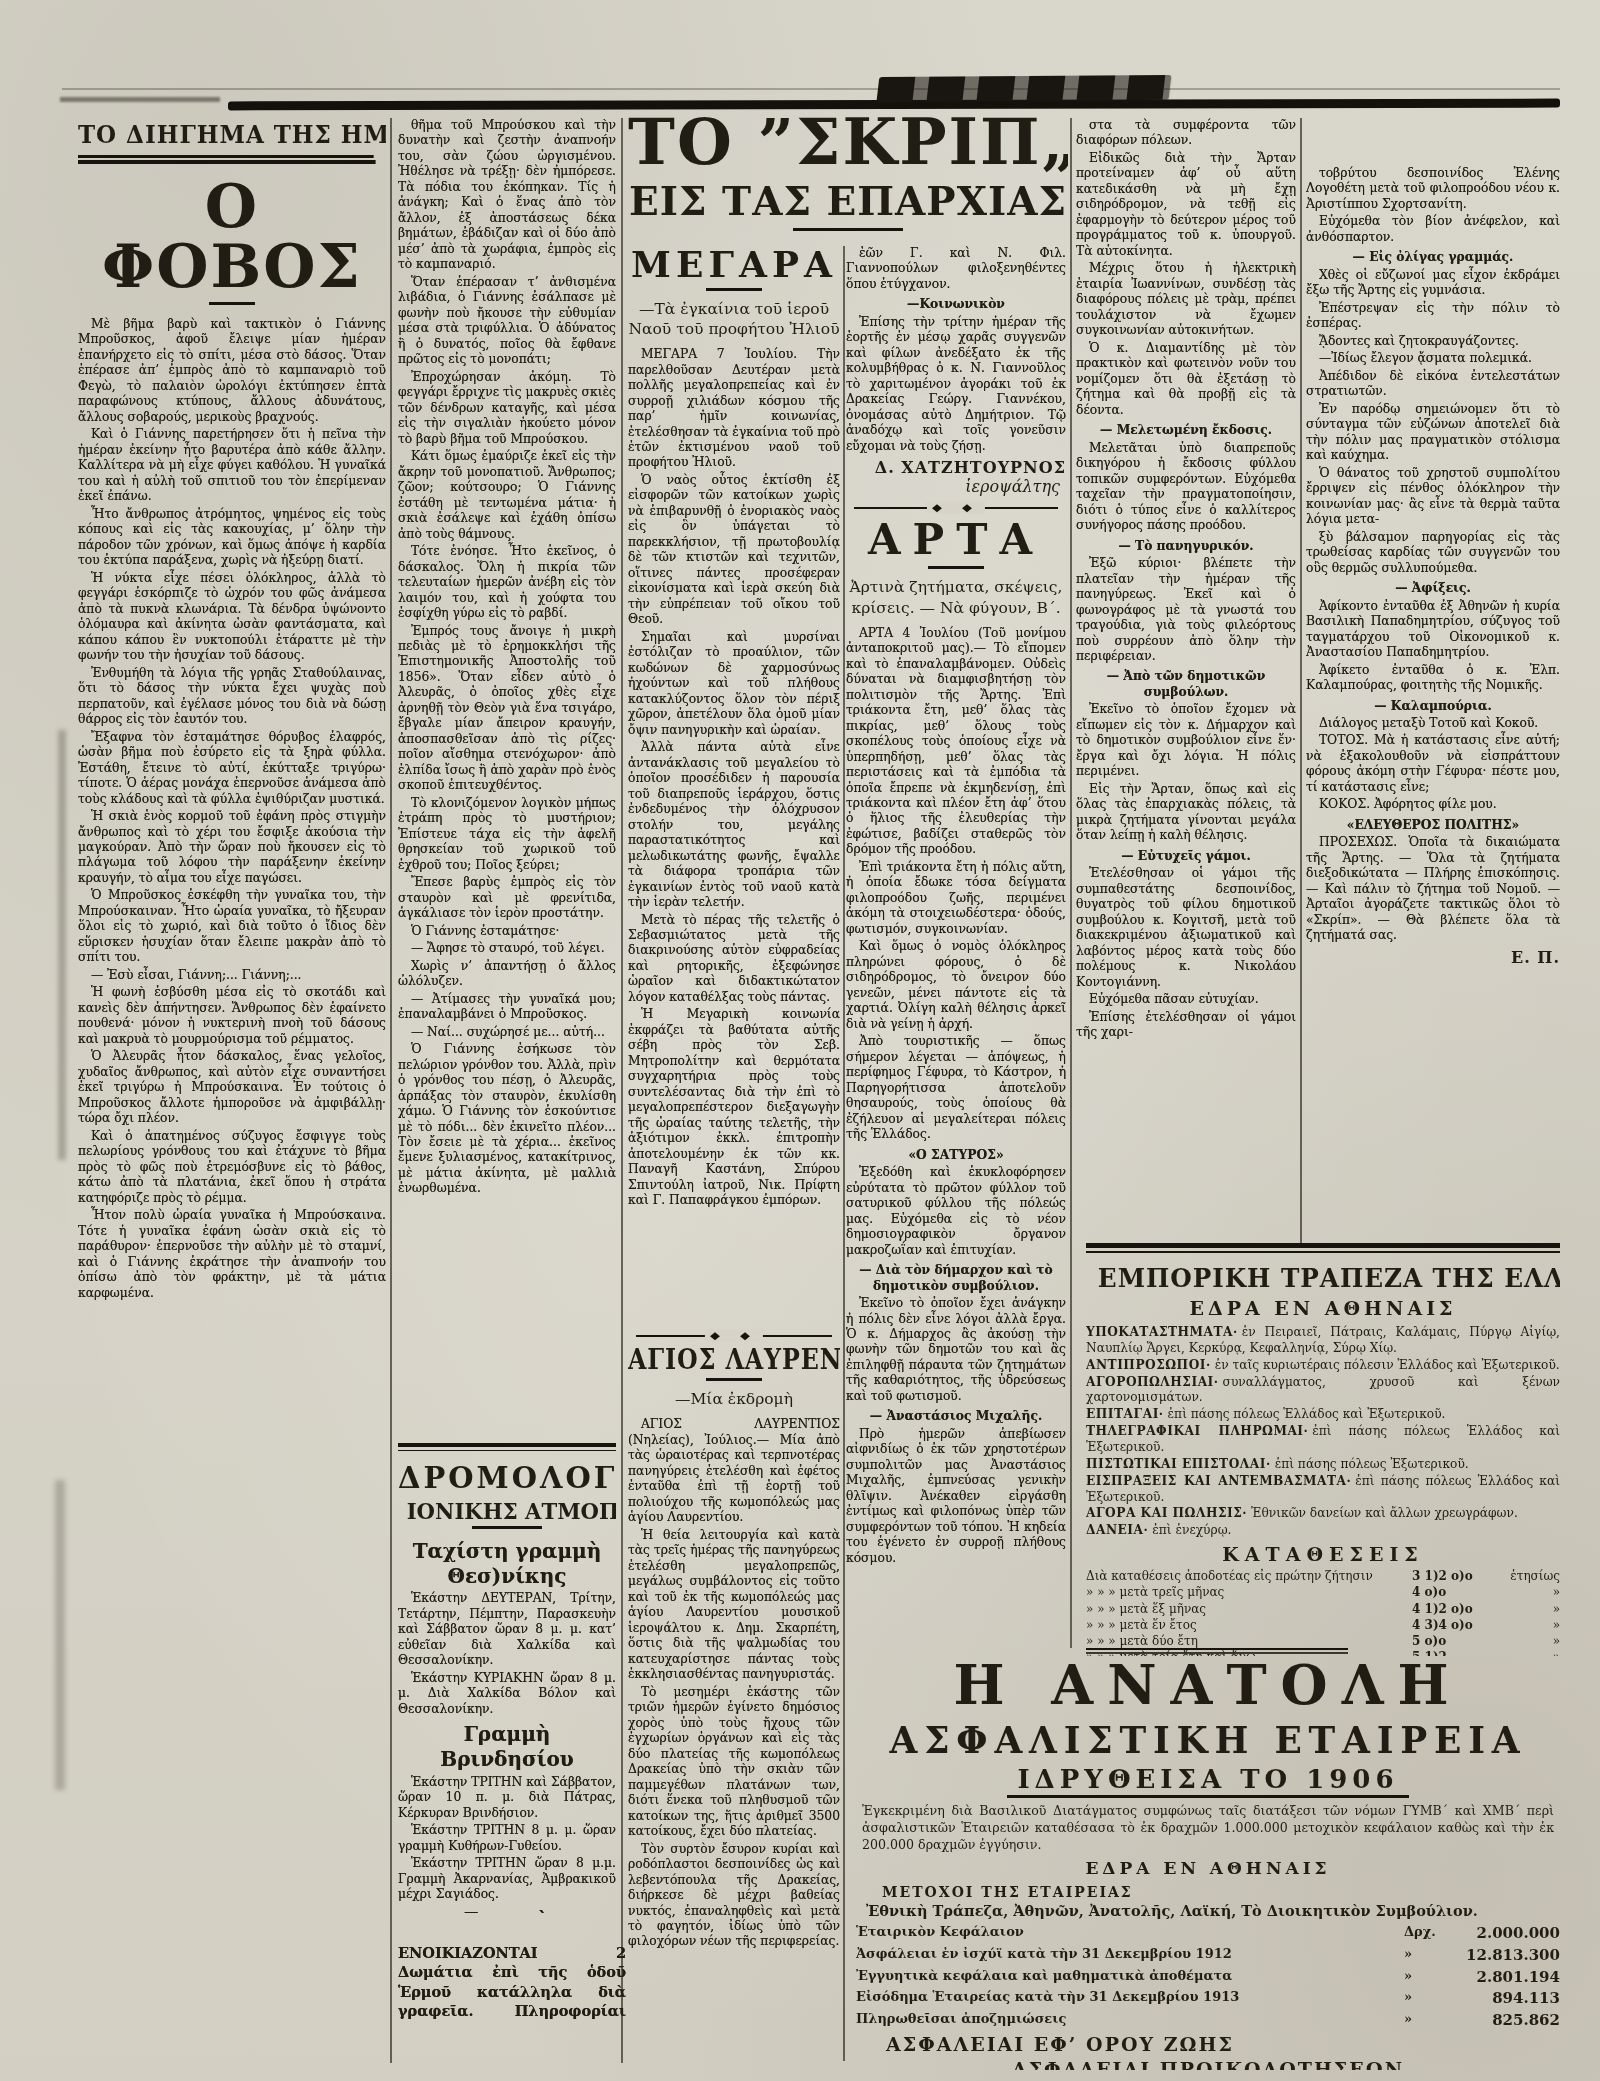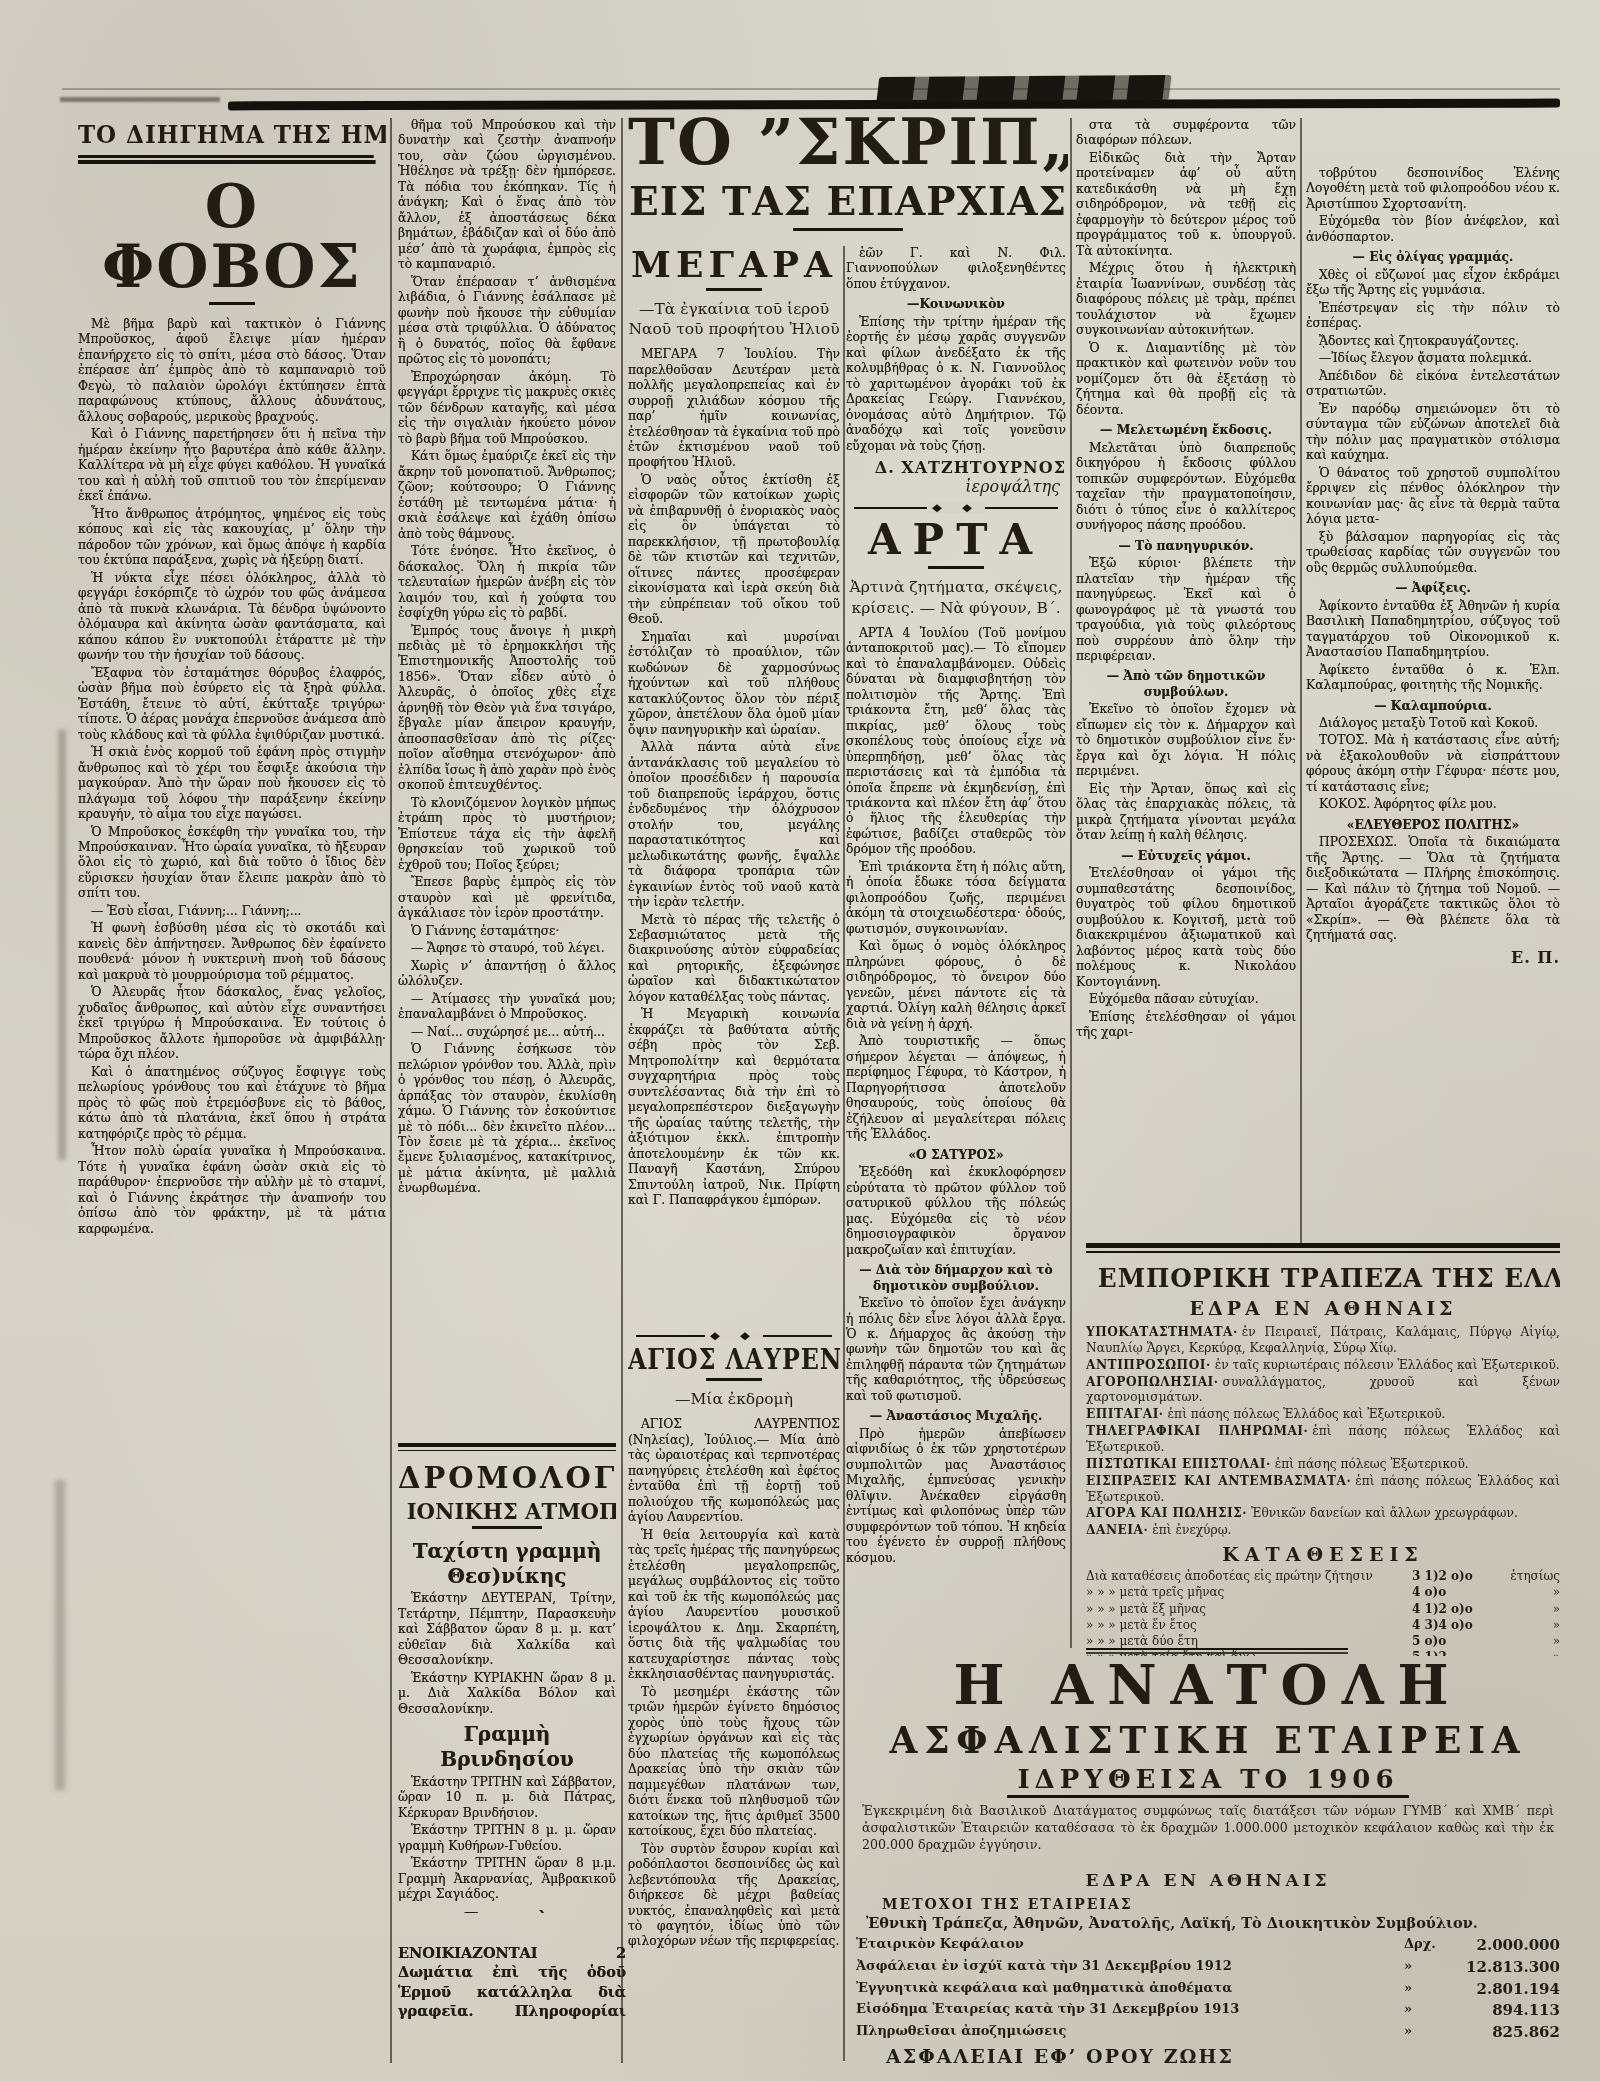--- a/index.html
+++ b/index.html
@@ -59,21 +59,21 @@
   .dep-row{display:flex;font-size:12px;line-height:1.35;}
   .dep-l{flex:1;}
   .dep-v{width:86px;font-weight:bold;white-space:nowrap;}
   .dep-r{width:62px;text-align:right;white-space:nowrap;}
   
   .ana-title{font-size:54px;font-weight:bold;text-align:center;letter-spacing:14px;line-height:1;margin:0 0 6px;}
   .ana-sub{font-size:37px;font-weight:bold;text-align:center;letter-spacing:7px;white-space:nowrap;
            transform:scaleX(.97);transform-origin:center;margin:2px 0 2px;}
   .ana-founded{font-size:26px;font-weight:bold;text-align:center;letter-spacing:5px;margin:2px 0 8px;}
   .ana-founded span{border-bottom:3px solid #17140d;padding:0 10px 1px;}
-  .ana-intro{font-size:12.6px;line-height:1.35;text-align:justify;text-indent:0;margin:0 6px 17px;}
+  .ana-intro{font-size:12.6px;line-height:1.35;text-align:justify;text-indent:0;margin:0 6px 5px;}
   .ana-seat{font-size:17px;font-weight:bold;text-align:center;letter-spacing:4px;margin:1px 0 6px;}
   .ana-sh-title{font-size:14px;font-weight:bold;letter-spacing:2px;margin:0 0 2px 26px;}
   .ana-sh{font-size:14.5px;font-weight:bold;text-indent:0;margin:0 0 4px 10px;}
   .ana-row{display:flex;font-size:13px;line-height:1.45;}
   .ana-l{flex:1;font-weight:bold;}
   .ana-c{width:46px;font-weight:bold;}
   .ana-v{width:110px;text-align:right;font-weight:bold;font-size:15px;}
   .ins{font-size:19px;font-weight:bold;letter-spacing:2px;line-height:1.35;white-space:nowrap;}
   .ins1{padding-left:30px;}
   .ins2{text-align:center;}
@@ -118,20 +118,21 @@
 
   <div class="col" style="left:78px;top:118px;width:308px;height:1950px;">
     <div class="kicker">ΤΟ ΔΙΗΓΗΜΑ ΤΗΣ ΗΜΕΡΑΣ</div>
     <div class="story-title">Ο ΦΟΒΟΣ</div>
     <div class="title-rule"></div>
     <div>
         <p class="para">Μὲ βῆμα βαρὺ καὶ τακτικὸν ὁ Γιάννης Μπροῦσκος, ἀφοῦ ἔλειψε μίαν ἡμέραν ἐπανήρχετο εἰς τὸ σπίτι, μέσα στὸ δάσος. Ὅταν ἐπέρασε ἀπ’ ἐμπρὸς ἀπὸ τὸ καμπαναριὸ τοῦ Φεγὼ, τὸ παλαιὸν ὡρολόγι ἐκτύπησεν ἑπτὰ παραφώνους κτύπους, ἄλλους ἀδυνάτους, ἄλλους σοβαρούς, μερικοὺς βραχνούς.</p>
         <p class="para">Καὶ ὁ Γιάννης παρετήρησεν ὅτι ἡ πεῖνα τὴν ἡμέραν ἐκείνην ἦτο βαρυτέρα ἀπὸ κάθε ἄλλην. Καλλίτερα νὰ μὴ εἶχε φύγει καθόλου. Ἡ γυναῖκά του καὶ ἡ αὐλὴ τοῦ σπιτιοῦ του τὸν ἐπερίμεναν ἐκεῖ ἐπάνω.</p>
         <p class="para">Ἦτο ἄνθρωπος ἀτρόμητος, ψημένος εἰς τοὺς κόπους καὶ εἰς τὰς κακουχίας, μ’ ὅλην τὴν πάροδον τῶν χρόνων, καὶ ὅμως ἀπόψε ἡ καρδία του ἐκτύπα παράξενα, χωρὶς νὰ ἠξεύρῃ διατί.</p>
         <p class="para">Ἡ νύκτα εἶχε πέσει ὁλόκληρος, ἀλλὰ τὸ φεγγάρι ἐσκόρπιζε τὸ ὠχρόν του φῶς ἀνάμεσα ἀπὸ τὰ πυκνὰ κλωνάρια. Τὰ δένδρα ὑψώνοντο ὁλόμαυρα καὶ ἀκίνητα ὡσὰν φαντάσματα, καὶ κάπου κάπου ἓν νυκτοπούλι ἐτάραττε μὲ τὴν φωνήν του τὴν ἡσυχίαν τοῦ δάσους.</p>
+        <p class="para">Ἐνθυμήθη τὰ λόγια τῆς γρηᾶς Σταθούλαινας, ὅτι τὸ δάσος τὴν νύκτα ἔχει ψυχὰς ποὺ περπατοῦν, καὶ ἐγέλασε μόνος του διὰ νὰ δώσῃ θάρρος εἰς τὸν ἑαυτόν του.</p>
         <p class="para">Ἔξαφνα τὸν ἐσταμάτησε θόρυβος ἐλαφρός, ὡσὰν βῆμα ποὺ ἐσύρετο εἰς τὰ ξηρὰ φύλλα. Ἐστάθη, ἔτεινε τὸ αὐτί, ἐκύτταξε τριγύρω· τίποτε. Ὁ ἀέρας μονάχα ἐπερνοῦσε ἀνάμεσα ἀπὸ τοὺς κλάδους καὶ τὰ φύλλα ἐψιθύριζαν μυστικά.</p>
         <p class="para">Ἡ σκιὰ ἑνὸς κορμοῦ τοῦ ἐφάνη πρὸς στιγμὴν ἄνθρωπος καὶ τὸ χέρι του ἔσφιξε ἀκούσια τὴν μαγκούραν. Ἀπὸ τὴν ὥραν ποὺ ἤκουσεν εἰς τὸ πλάγωμα τοῦ λόφου τὴν παράξενην ἐκείνην κραυγήν, τὸ αἷμα του εἶχε παγώσει.</p>
         <p class="para">Ὁ Μπροῦσκος ἐσκέφθη τὴν γυναῖκα του, τὴν Μπρούσκαιναν. Ἦτο ὡραία γυναῖκα, τὸ ἤξευραν ὅλοι εἰς τὸ χωριό, καὶ διὰ τοῦτο ὁ ἴδιος δὲν εὕρισκεν ἡσυχίαν ὅταν ἔλειπε μακρὰν ἀπὸ τὸ σπίτι του.</p>
         <p class="para">— Ἐσὺ εἶσαι, Γιάννη;... Γιάννη;...</p>
         <p class="para">Ἡ φωνὴ ἐσβύσθη μέσα εἰς τὸ σκοτάδι καὶ κανεὶς δὲν ἀπήντησεν. Ἄνθρωπος δὲν ἐφαίνετο πουθενά· μόνον ἡ νυκτερινὴ πνοὴ τοῦ δάσους καὶ μακρυὰ τὸ μουρμούρισμα τοῦ ρέμματος.</p>
         <p class="para">Ὁ Ἀλευρᾶς ἦτον δάσκαλος, ἕνας γελοῖος, χυδαῖος ἄνθρωπος, καὶ αὐτὸν εἶχε συναντήσει ἐκεῖ τριγύρω ἡ Μπρούσκαινα. Ἐν τούτοις ὁ Μπροῦσκος ἄλλοτε ἠμποροῦσε νὰ ἀμφιβάλλῃ· τώρα ὄχι πλέον.</p>
         <p class="para">Καὶ ὁ ἀπατημένος σύζυγος ἔσφιγγε τοὺς πελωρίους γρόνθους του καὶ ἐτάχυνε τὸ βῆμα πρὸς τὸ φῶς ποὺ ἐτρεμόσβυνε εἰς τὸ βάθος, κάτω ἀπὸ τὰ πλατάνια, ἐκεῖ ὅπου ἡ στράτα κατηφόριζε πρὸς τὸ ρέμμα.</p>
         <p class="para">Ἦτον πολὺ ὡραία γυναῖκα ἡ Μπρούσκαινα. Τότε ἡ γυναῖκα ἐφάνη ὡσὰν σκιὰ εἰς τὸ παράθυρον· ἐπερνοῦσε τὴν αὐλὴν μὲ τὸ σταμνί, καὶ ὁ Γιάννης ἐκράτησε τὴν ἀναπνοήν του ὀπίσω ἀπὸ τὸν φράκτην, μὲ τὰ μάτια καρφωμένα.</p>
       </div>
   </div>

